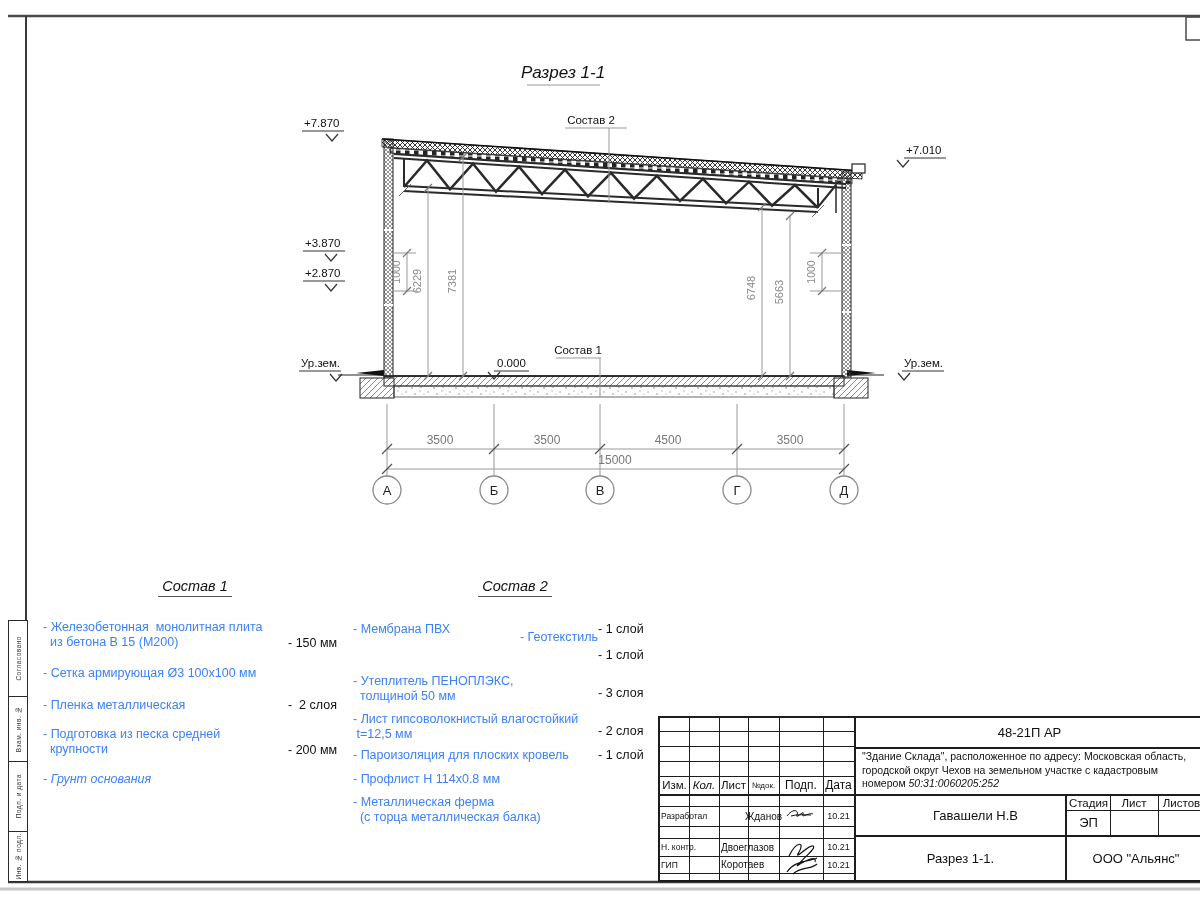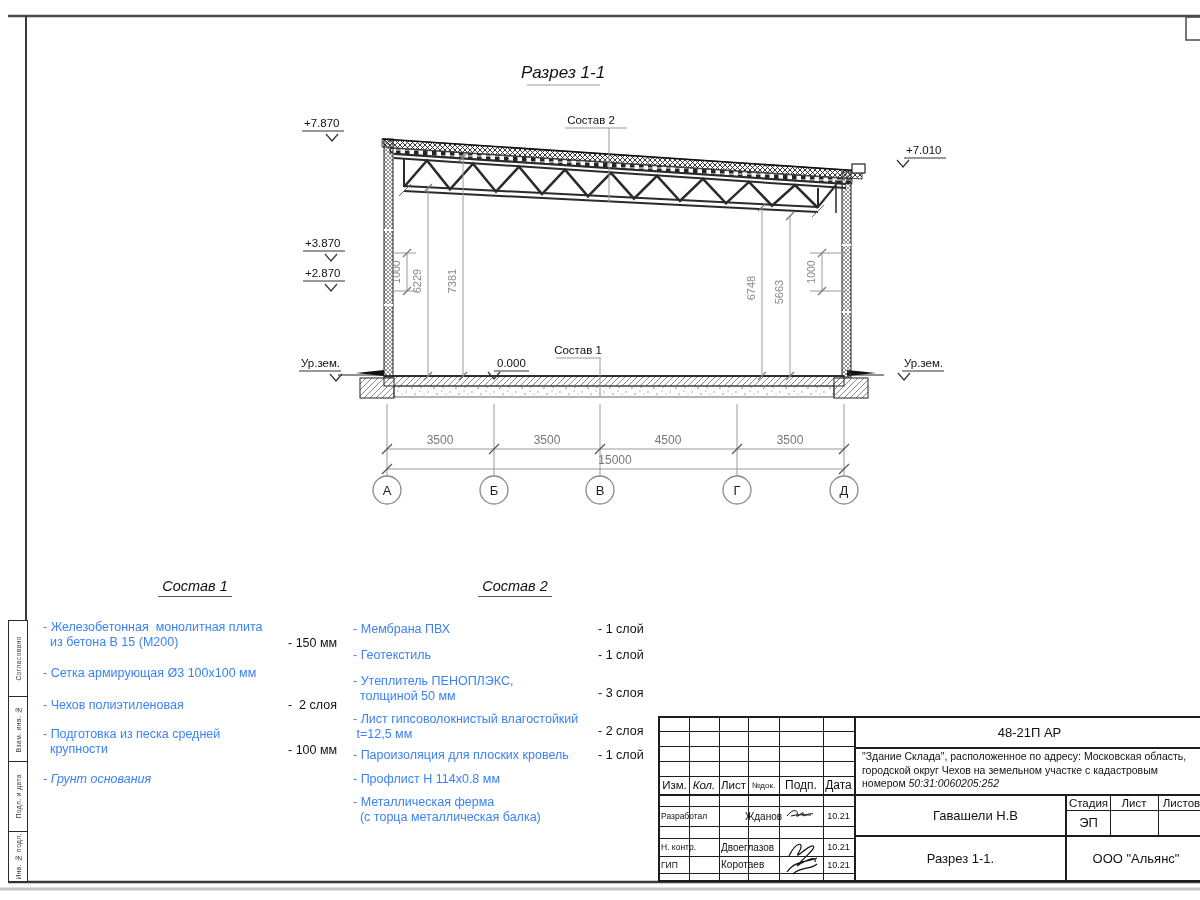--- a/index.html
+++ b/index.html
@@ -252,33 +252,33 @@
     </g>
   </g>
 </svg>
 
 <div class="mat-list" style="left:40px;top:575px;width:310px;height:230px;">
   <div class="mat-title" style="top:3px;"><span>Состав 1</span></div>
   <div class="mat-name" style="top:45px;">- Железобетонная  монолитная плита
   из бетона В 15 (М200)</div>
   <div class="mat-val" style="top:61px;">- 150 мм</div>
   <div class="mat-name" style="top:91px;width:280px;">- Сетка армирующая Ø3 100х100 мм</div>
-  <div class="mat-name" style="top:123px;">- Чехов полиэтиленовая</div>
+  <div class="mat-name" style="top:123px;">- Пленка металлическая</div>
   <div class="mat-val" style="top:123px;">-  2 слоя</div>
   <div class="mat-name" style="top:152px;">- Подготовка из песка средней
   крупности</div>
-  <div class="mat-val" style="top:168px;">- 100 мм</div>
+  <div class="mat-val" style="top:168px;">- 200 мм</div>
   <div class="mat-name" style="top:197px;font-style:italic;">- Грунт основания</div>
 </div>
 
 <div class="mat-list" style="left:350px;top:575px;width:330px;height:260px;">
   <div class="mat-title" style="top:3px;"><span>Состав 2</span></div>
   <div class="mat-name" style="top:47px;">- Мембрана ПВХ</div>
   <div class="mat-val" style="top:47px;">- 1 слой</div>
-  <div class="mat-name" style="top:73px;">- Геотекстиль</div>
+  <div class="mat-name" style="top:55px;text-align:right;">- Геотекстиль</div>
   <div class="mat-val" style="top:73px;">- 1 слой</div>
   <div class="mat-name" style="top:99px;">- Утеплитель ПЕНОПЛЭКС,
   толщиной 50 мм</div>
   <div class="mat-val" style="top:111px;">- 3 слоя</div>
   <div class="mat-name" style="top:137px;width:260px;">- Лист гипсоволокнистый влагостойкий
  t=12,5 мм</div>
   <div class="mat-val" style="top:149px;">- 2 слоя</div>
   <div class="mat-name" style="top:173px;width:260px;">- Пароизоляция для плоских кровель</div>
   <div class="mat-val" style="top:173px;">- 1 слой</div>
   <div class="mat-name" style="top:197px;">- Профлист Н 114х0.8 мм</div>

